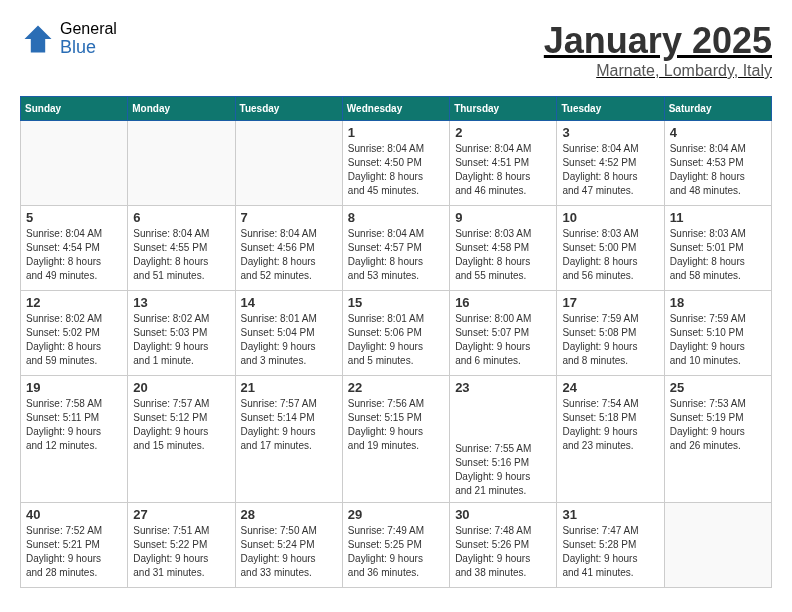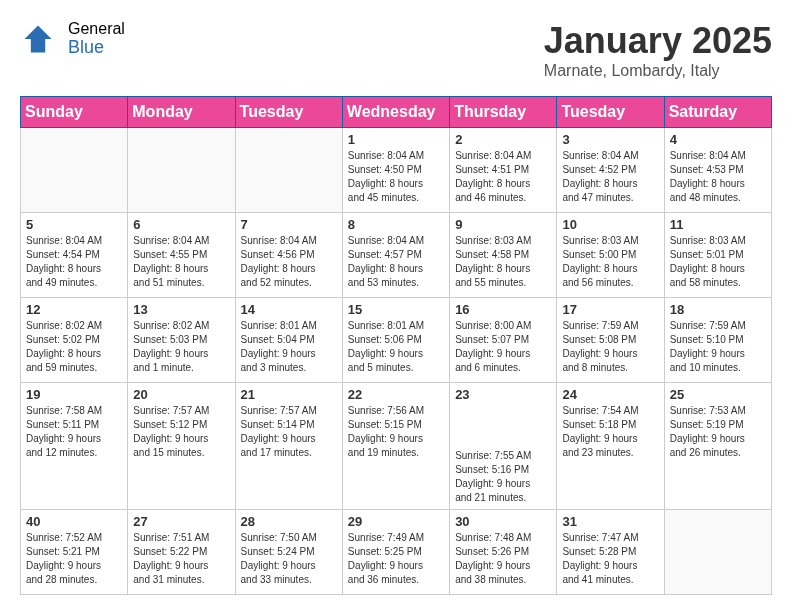--- a/index.html
+++ b/index.html
@@ -12,51 +12,53 @@
     }
     .header {
       display: flex;
       justify-content: space-between;
       align-items: flex-start;
       margin-bottom: 16px;
     }
     .logo {
       display: flex;
       align-items: center;
-      gap: 12px;
+      gap: 4px;
     }
     .logo-text {
       display: flex;
       flex-direction: column;
       line-height: 1.1;
     }
     .logo-icon {
       width: 36px;
       height: 36px;
     }
     .title-block {
+      text-align: right;
+      text-decoration: underline;
     }
     .calendar-title {
       font-size: 36px;
       font-weight: bold;
       color: #333;
     }
     .calendar-subtitle {
       font-size: 16px;
       color: #555;
     }
     table {
       width: 100%;
       border-collapse: collapse;
       table-layout: fixed;
     }
     th {
-      background-color: #ec4899;
+      background-color: #0f766e;
       color: #fff;
-      font-size: 16px;
+      font-size: 10px;
       font-weight: bold;
       padding: 6px 4px;
       text-align: left;
       border: 1px solid #1a5da5;
     }
     td {
       border: 1px solid #ccc;
       vertical-align: top;
       padding: 4px 5px;
       height: 85px;

